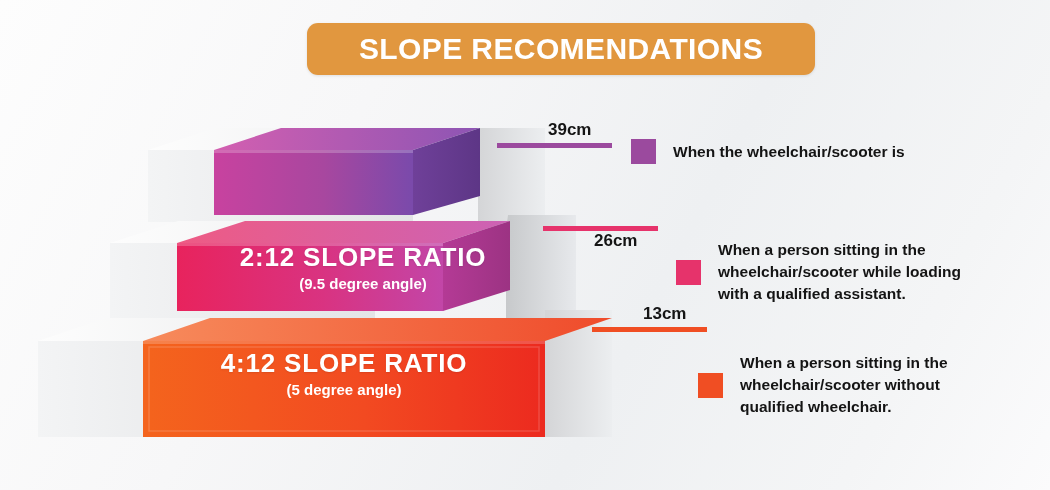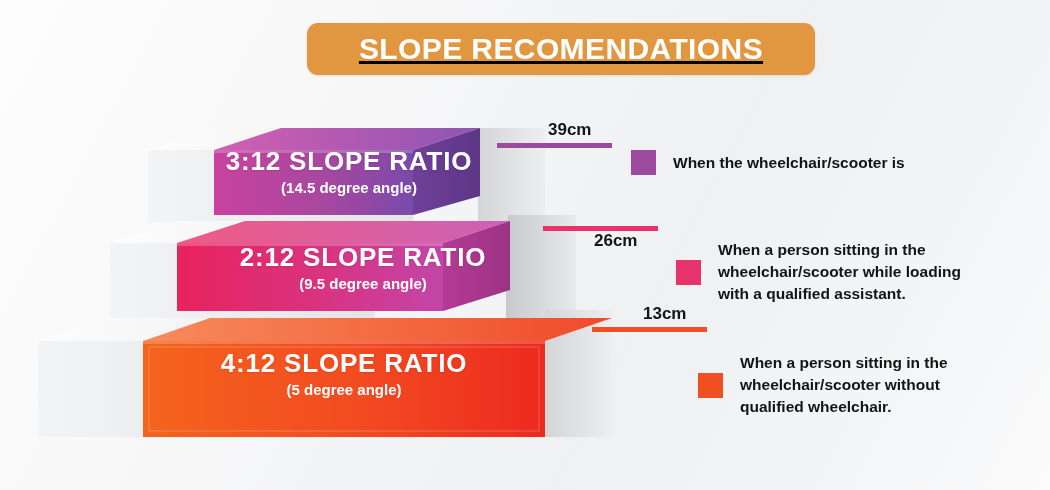--- a/index.html
+++ b/index.html
@@ -28,21 +28,20 @@
     left: 307px;
     top: 23px;
     width: 508px;
     height: 52px;
     background: #e1973f;
     border-radius: 11px;
     box-shadow: 0 1px 3px rgba(0,0,0,0.10);
     display: flex;
     align-items: center;
     justify-content: center;
-    text-decoration: underline;
   }
   #title-text {
     color: #ffffff;
     font-size: 30px;
     font-weight: bold;
     letter-spacing: 0.4px;
     white-space: nowrap;
     font-family: "Liberation Sans", sans-serif;
   }
 
@@ -125,21 +124,21 @@
     margin-right: 17px;
   }
   .legend-text {
     font-size: 15.5px;
     font-weight: bold;
     color: #141414;
     line-height: 1.42;
     font-family: "Liberation Sans", sans-serif;
   }
 
-  #legend-1 { left: 631px; top: 150px; width: 400px; }
+  #legend-1 { left: 631px; top: 139px; width: 400px; }
   #legend-2 { left: 676px; top: 239px; width: 372px; }
   #legend-3 { left: 698px; top: 352px; width: 348px; }
 </style>
 </head>
 <body>
 
 <div id="stage">
 
   <div id="title-pill" style="background: rgb(225, 151, 63);">
     <span id="title-text" style="color: rgb(255, 255, 255);">SLOPE RECOMENDATIONS</span>
@@ -243,24 +242,20 @@
     </g>
 
     <g>
       <polygon points="143,341 210,318 612,318 545,341" fill="url(#orangeTop)"></polygon>
       <polygon points="143,341 545,341 545,437 143,437" fill="url(#orangeFront)"></polygon>
       <polygon points="143,341 545,341 545,344 143,344" fill="#ffffff" opacity="0.20"></polygon>
       <rect x="149" y="347" width="390" height="84" fill="none" stroke="#ffffff" stroke-opacity="0.16" stroke-width="1.5"></rect>
     </g>
   </svg>
 
-  <div class="step-label" id="label-top">
-    <div class="step-ratio">3:12 SLOPE RATIO</div>
-    <div class="step-angle">(14.5 degree angle)</div>
-  </div>
 
   <div class="step-label" id="label-mid">
     <div class="step-ratio">2:12 SLOPE RATIO</div>
     <div class="step-angle">(9.5 degree angle)</div>
   </div>
 
   <div class="step-label" id="label-bottom">
     <div class="step-ratio">4:12 SLOPE RATIO</div>
     <div class="step-angle">(5 degree angle)</div>
   </div>

